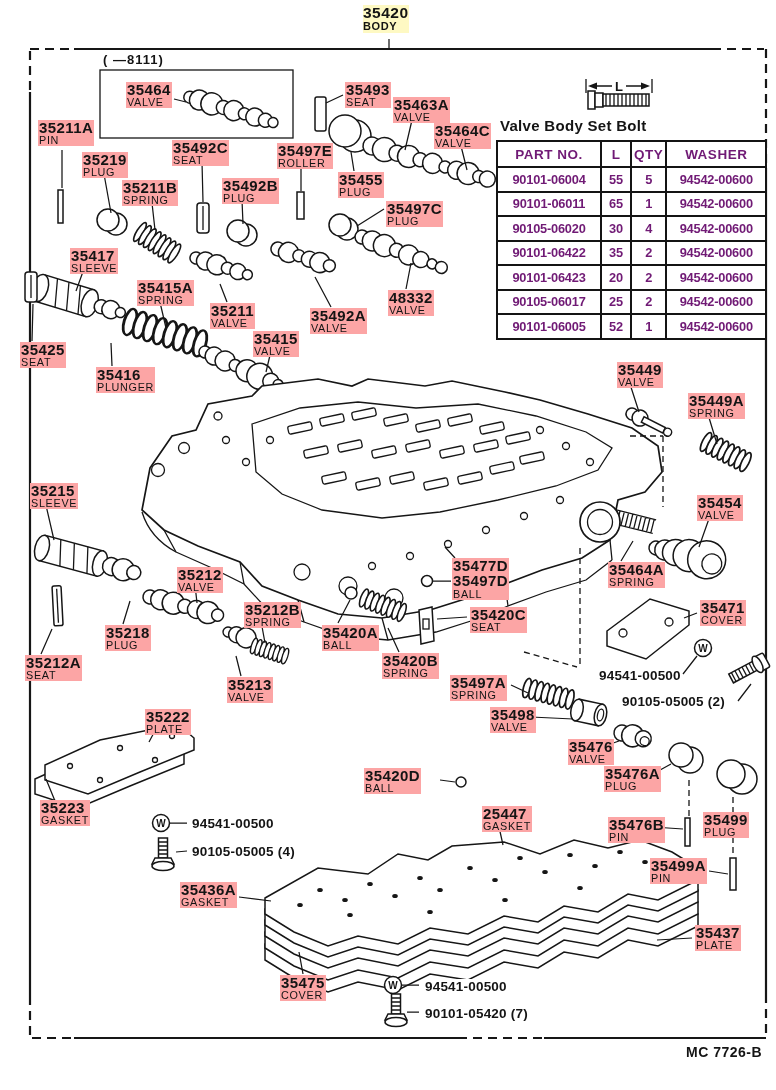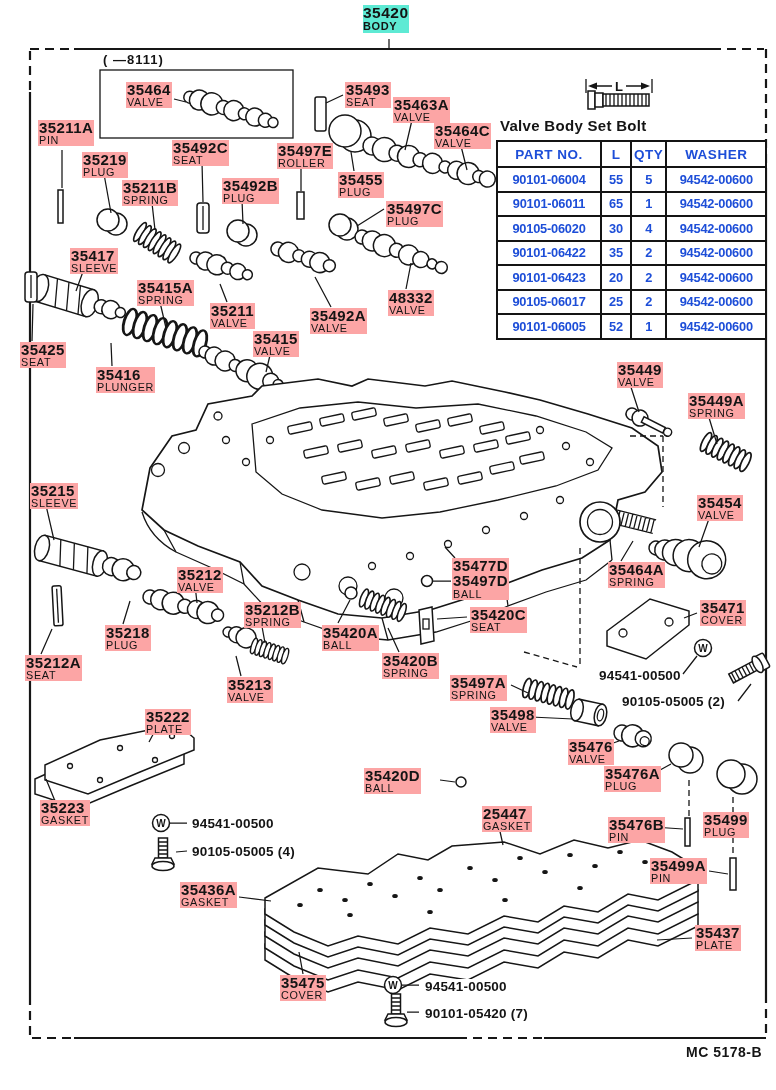--- a/index.html
+++ b/index.html
@@ -8,29 +8,29 @@
   svg text{font-family:"Liberation Sans",sans-serif;}
   .art{position:absolute;left:0;top:0;}
   
   .lbl{position:absolute;background:#fca5a5;line-height:1.02;white-space:nowrap;padding:0 1px;}
   .lbl .n{display:block;font-size:15px;font-weight:700;letter-spacing:.4px;}
   .lbl .s{display:block;font-size:10.8px;font-weight:400;letter-spacing:.7px;}
   .hw{position:absolute;font-weight:700;font-size:13.5px;background:#fff;white-space:nowrap;
       letter-spacing:.2px;padding:0 1px;}
   .note{position:absolute;font-weight:700;font-size:13px;background:#fff;letter-spacing:1px;}
   .doccode{position:absolute;font-weight:700;font-size:14px;letter-spacing:.5px;}
-  .ttl{position:absolute;text-align:left;background:#5eead4;line-height:1.05;}
+  .ttl{position:absolute;text-align:left;background:#fef9c3;line-height:1.05;}
   .ttl .n{display:block;font-size:15.5px;font-weight:700;letter-spacing:.5px;}
   .ttl .s{display:block;font-size:11px;font-weight:700;letter-spacing:.6px;}
   
   .tblwrap{position:absolute;left:496px;top:140px;}
   .tblhead{position:absolute;left:500px;top:117px;font-size:15px;font-weight:700;letter-spacing:.3px;background:#fff;}
   table.spec{border-collapse:collapse;background:#fff;}
   table.spec th,table.spec td{border:2.2px solid #141414;font-weight:700;text-align:center;
-      padding:0 2px;color:#1d4ed8;}
+      padding:0 2px;color:#701a75;}
   table.spec th{font-size:13.5px;height:24px;letter-spacing:.5px;}
   table.spec td{font-size:12.8px;height:22.5px;letter-spacing:-.2px;}
   
   .wf{fill:#fff;stroke:#161616;stroke-width:1.7;}
   .wf2{fill:#fff;stroke:#161616;stroke-width:1.5;}
   .ln{fill:none;stroke:#161616;stroke-width:1.3;}
   .ldp{fill:none;stroke:#161616;stroke-width:1.25;}
   .dash{fill:none;stroke:#161616;stroke-width:1.3;stroke-dasharray:6 4;}
   .fr{fill:none;stroke:#161616;stroke-width:2.2;}
   .frd{fill:none;stroke:#161616;stroke-width:2.2;stroke-dasharray:9 6;}
@@ -675,15 +675,15 @@
     <tr>
             <td>90101-06005</td>
             <td>52</td>
             <td>1</td>
             <td>94542-00600</td>
           </tr>
   </tbody>
       </table>
 </div>
 
-<div class="doccode" style="left:686px;top:1044px">MC 5178-B</div>
+<div class="doccode" style="left:686px;top:1044px">MC 7726-B</div>
 
 </div>
 
 </body></html>

